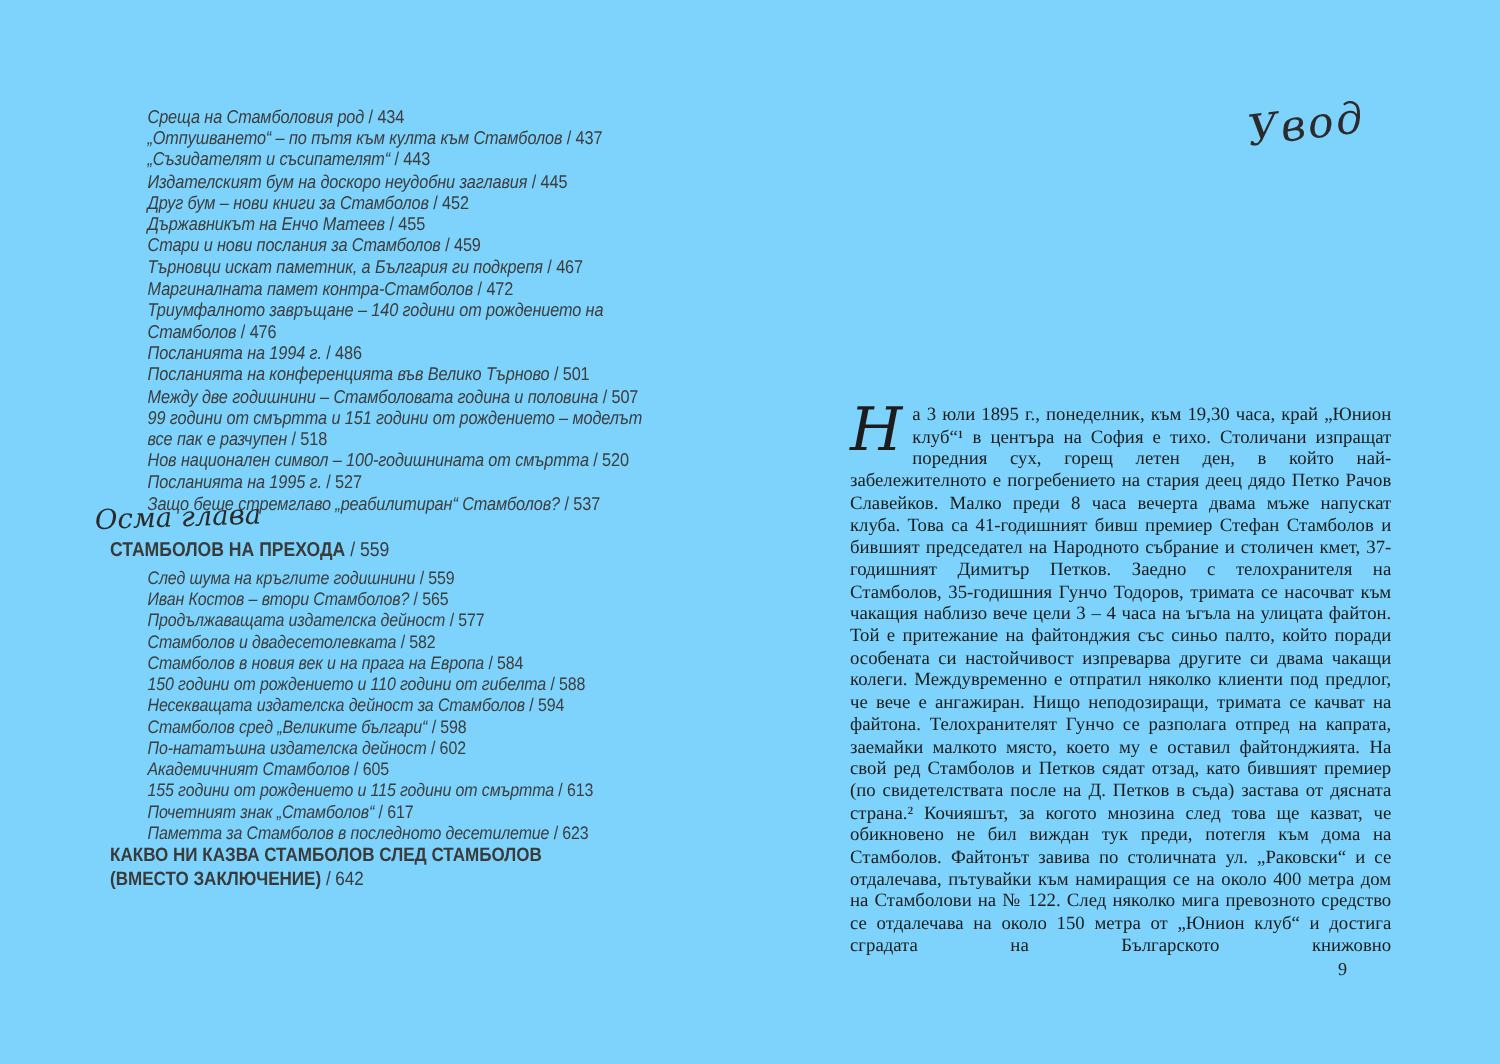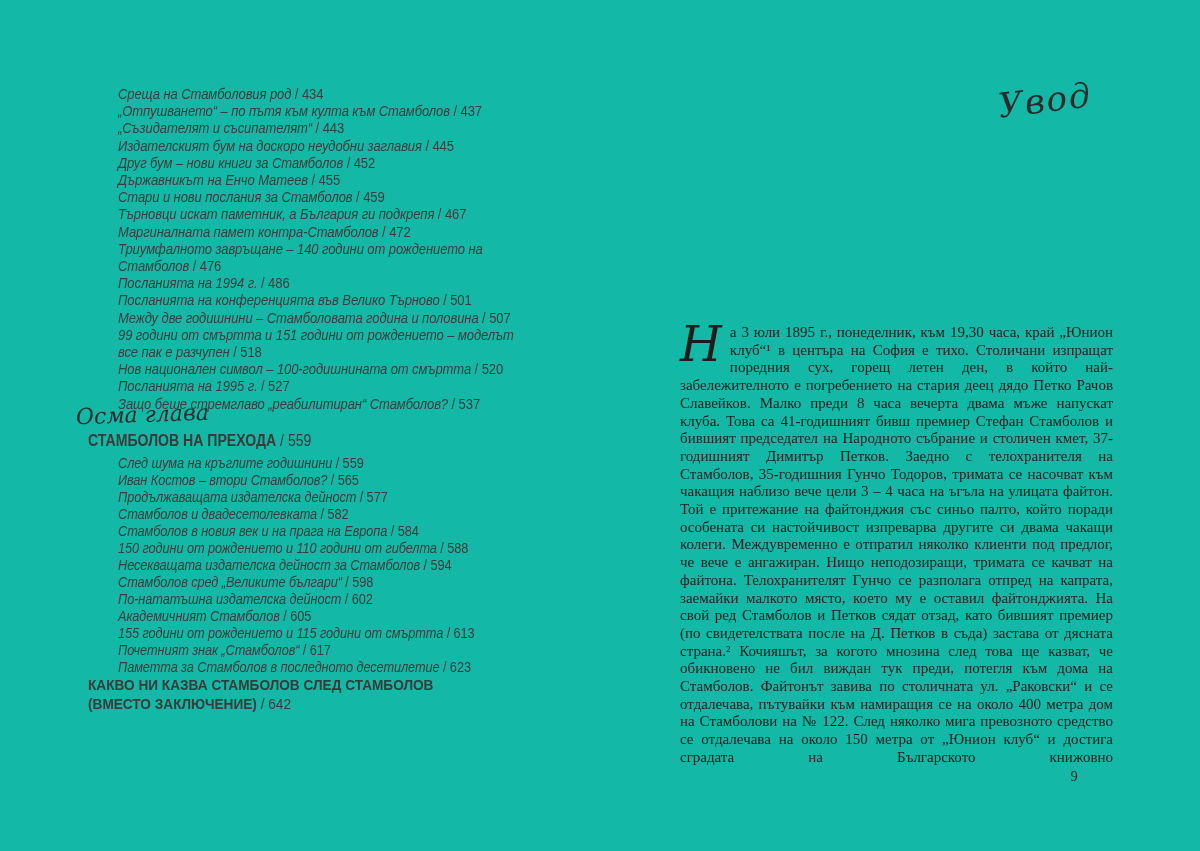--- a/index.html
+++ b/index.html
@@ -4,21 +4,21 @@
 <style>
   html, body {
     margin: 0;
     padding: 0;
     background: #ffffff;
   }
   .spread {
     position: relative;
     width: 1200px;
     height: 851px;
-    background: #14b8a6;
+    background: #7dd3fc;
     overflow: hidden;
     font-family: "Liberation Sans", sans-serif;
   }
   
   .toc-block {
     position: absolute;
     width: 452px;
     transform: scaleX(0.88);
     transform-origin: 0 0;
     color: #3d3d3d;

